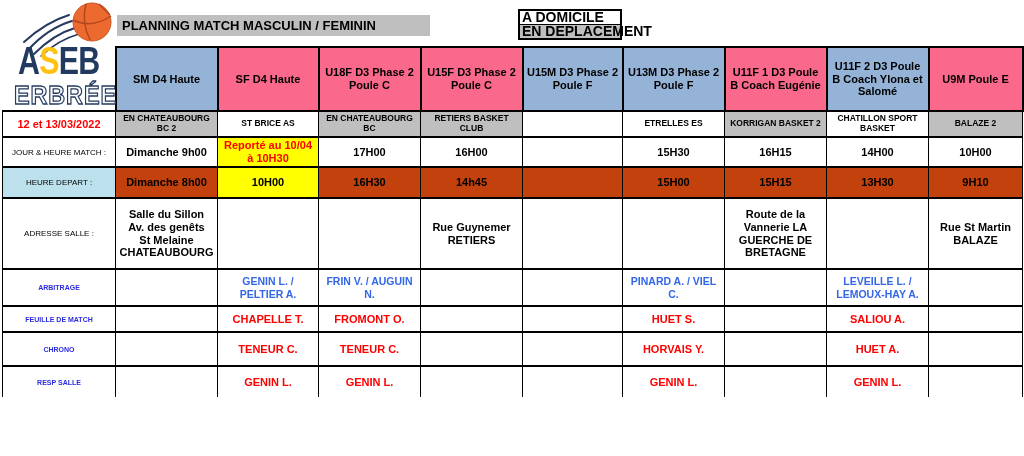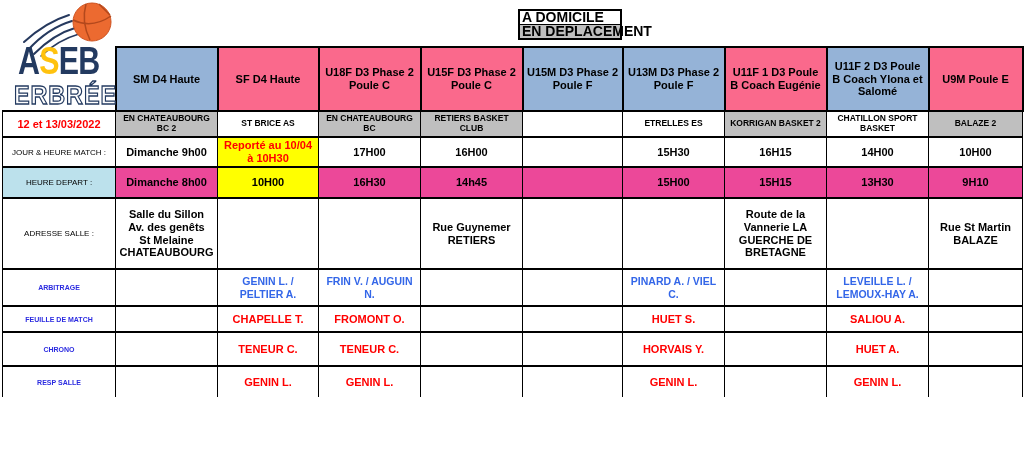--- a/index.html
+++ b/index.html
@@ -48,21 +48,21 @@
   .opp{font-size:8.5px;font-weight:bold;line-height:1.15;margin-left:40px;}
   .away{background:#BFBFBF;}
 
   .rl{font-size:8px;font-weight:normal;}
   .date{color:#FF0000;font-size:11px;font-weight:bold;}
   .rl-blue{font-size:7px;font-weight:bold;color:#2B2BE0;}
 
   .val{font-size:11px;font-weight:bold;white-space:pre-line;line-height:1.15;}
   .hl{background:#FFFF00;}
   .redtxt{color:#FF0000;}
-  tr.r-depart td{background:#ec4899;}
+  tr.r-depart td{background:#c2410c;}
   tr.r-depart td.hl{background:#FFFF00;}
   tr.r-depart td.rl{background:#BCE1EC;}
 
   .addr{font-size:11px;font-weight:bold;white-space:pre-line;line-height:1.18;}
   .arb{font-size:10.5px;font-weight:bold;color:#3366E8;line-height:1.2;}
   .rname{font-size:11px;font-weight:bold;color:#FF0000;}
 </style>
 </head>
 <body>
 
@@ -76,20 +76,21 @@
       <path d="M35,56 Q52,40 73,34" fill="none" stroke="#26395E" stroke-width="1.6" stroke-linecap="round"></path>
       <circle cx="86" cy="22" r="19" fill="#EC6A30" stroke="#CE5220" stroke-width="1"></circle>
       <path d="M80,4 Q75,22 84,40" fill="none" stroke="#B3481C" stroke-width="1.5"></path>
       <path d="M67,20 Q86,29 105,16" fill="none" stroke="#B3481C" stroke-width="1.5"></path>
       <path d="M93,4 Q99,10 104,15" fill="none" stroke="#B3481C" stroke-width="1.5"></path>
     </svg>
     <div class="aseb"><span>A</span><span class="gold">S</span><span>EB</span></div>
     <div class="erbree">ERBRÉE</div>
   </div>
 
+  <div class="title-bar">PLANNING MATCH MASCULIN / FEMININ</div>
 
   <div class="legend">
     <div class="home">A DOMICILE</div>
     <div class="away-l">EN DEPLACEMENT</div>
   </div>
 
   <table>
     <colgroup>
       <col style="width:113px">
         <col style="width:102px">

